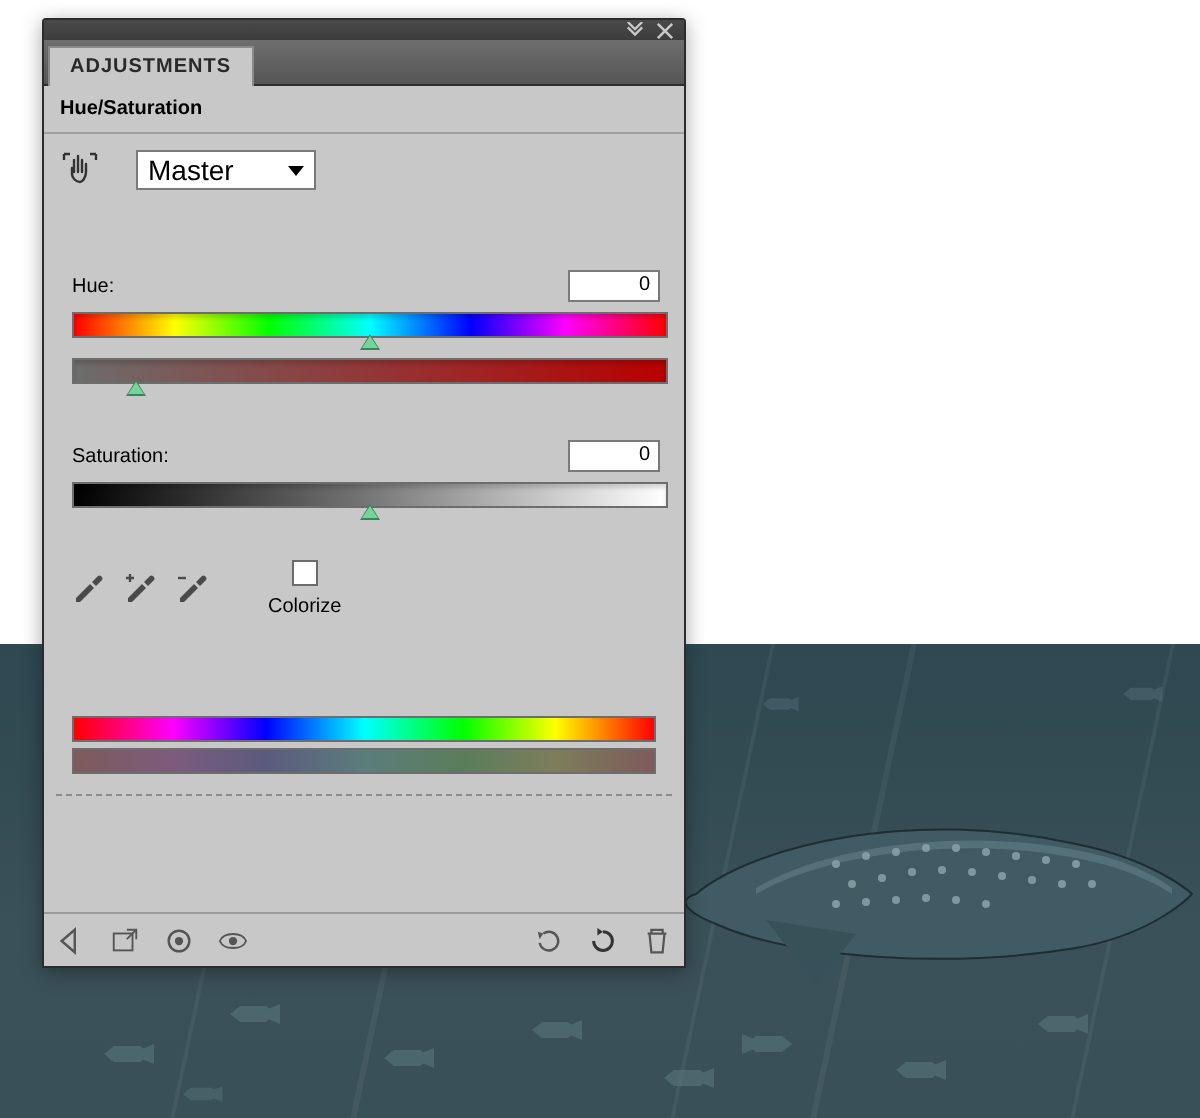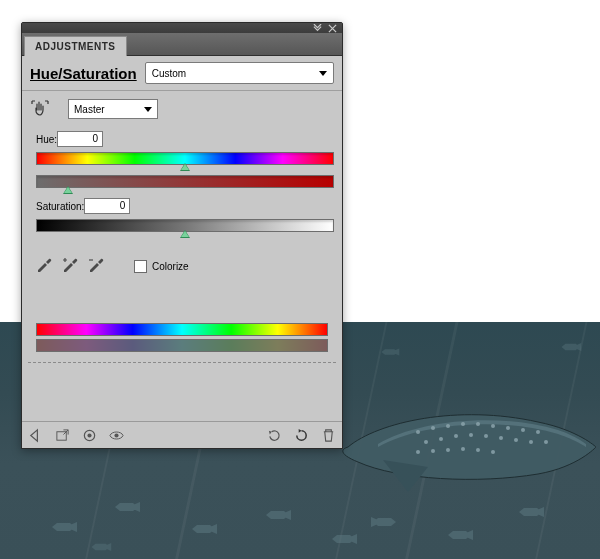--- a/index.html
+++ b/index.html
@@ -41,21 +41,21 @@
     position: absolute;
     background: rgba(255,255,255,0.05);
     width: 2px;
     height: 240px;
     transform: skewX(-12deg);
   }
   
   .panel {
     position: absolute;
     left: 21px;
-    top: 22px;
+    top: 9px;
     width: 320px;
     background: #535353;
     border: 1px solid #2b2b2b;
     border-radius: 2px 2px 0 0;
     box-shadow: 0 2px 10px rgba(0,0,0,0.35);
   }
   .titlebar {
     height: 10px;
     background: linear-gradient(#4a4a4a, #3c3c3c);
     display: flex;
@@ -89,23 +89,22 @@
     padding: 0;
   }
   .section-top {
     display: flex;
     align-items: center;
     padding: 6px 8px 6px 8px;
     border-bottom: 1px solid #9f9f9f;
   }
   .section-top .label-strong {
     font-weight: bold;
-    font-size: 15px;
+    font-size: 10px;
     padding-right: 8px;
-    text-decoration: underline;
   }
   .preset-select {
     flex: 1;
     height: 20px;
     background: #fff;
     border: 1px solid #7a7a7a;
     border-radius: 2px;
     display: flex;
     align-items: center;
     justify-content: space-between;
@@ -126,33 +125,35 @@
   }
   .mini-select {
     width: 78px;
     height: 18px;
     background: #fff;
     border: 1px solid #7a7a7a;
     display: flex;
     align-items: center;
     justify-content: space-between;
     padding: 0 5px;
-    font-size: 10px;
+    font-size: 14px;
   }
   .slider-group {
     padding: 2px 8px 6px 14px;
   }
   .slider-row {
     margin-bottom: 10px;
   }
   .slider-head {
     display: flex;
+    justify-content: space-between;
     align-items: center;
     margin-bottom: 5px;
     padding-right: 4px;
+    margin-top: 28px;
   }
   .slider-head label { font-size: 10px; }
   .num-input {
     width: 46px;
     height: 16px;
     background: #fff;
     border: 1px solid #7a7a7a;
     font-size: 10px;
     text-align: right;
     padding: 0 4px;
@@ -197,20 +198,21 @@
     gap: 10px;
     padding: 10px 8px 4px 14px;
   }
   .eyedropper { width: 16px; height: 16px; fill: #434343; }
   .checkbox {
     display: flex;
     align-items: center;
     gap: 5px;
     margin-left: 20px;
     font-size: 10px;
+    flex-direction: column;
   }
   .checkbox .box {
     width: 11px; height: 11px;
     background: #fff;
     border: 1px solid #6b6b6b;
   }
   .colorbars {
     padding: 45px 14px 6px 14px;
   }
   .colorbar {
@@ -327,24 +329,20 @@
         <path d="M1 1 L9 9 M9 1 L1 9" stroke="#c9c9c9" stroke-width="1.4"></path>
       </svg>
   </div>
   <div class="tabbar">
     <div class="tab">ADJUSTMENTS</div>
   </div>
   <div class="panel-body">
 
     <div class="section-top">
       <span class="label-strong">Hue/Saturation</span>
-      <div class="preset-select">
-        <span>Custom</span>
-        <span class="caret-down"></span>
-      </div>
     </div>
 
     <div class="section-mode">
       <svg class="hand-icon" viewBox="0 0 20 20">
         <path d="M9 3 L9 11 M7 5 L7 11 M11 5 L11 11 M13 7 L13 11 C13 14 11 16 10 16 C8 16 6 14 6 12 L6 9" stroke="#333" stroke-width="1.2" fill="none" stroke-linecap="round"></path>
         <path d="M2 2 L5 2 M2 2 L2 5 M18 2 L15 2 M18 2 L18 5" stroke="#333" stroke-width="1.2" fill="none"></path>
       </svg>
       <div class="mini-select">
         <span>Master</span>
         <span class="caret-down"></span>

